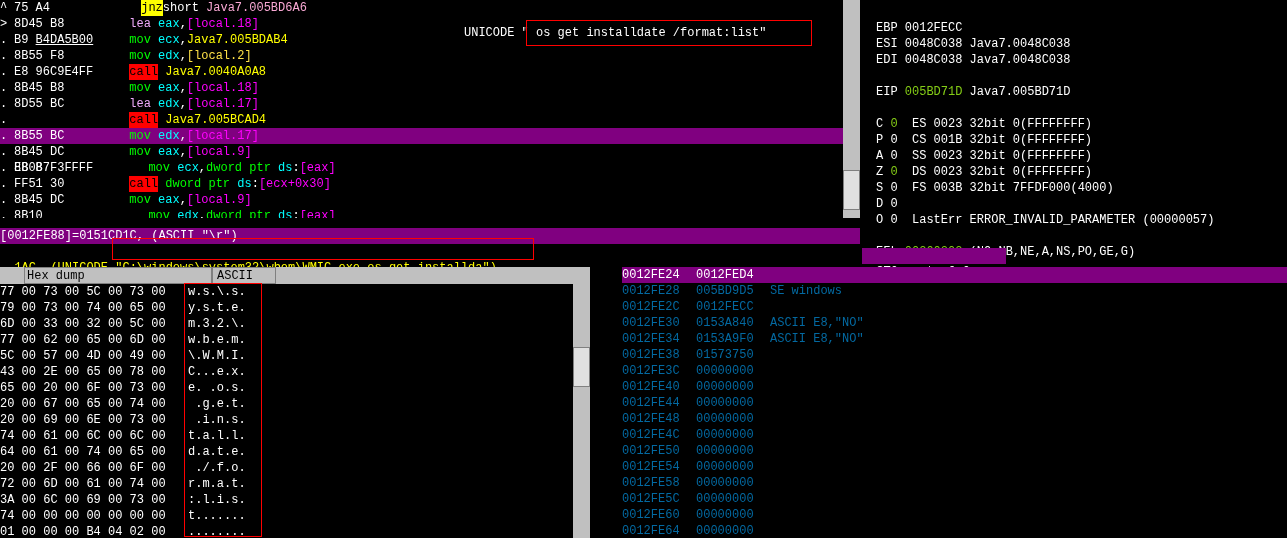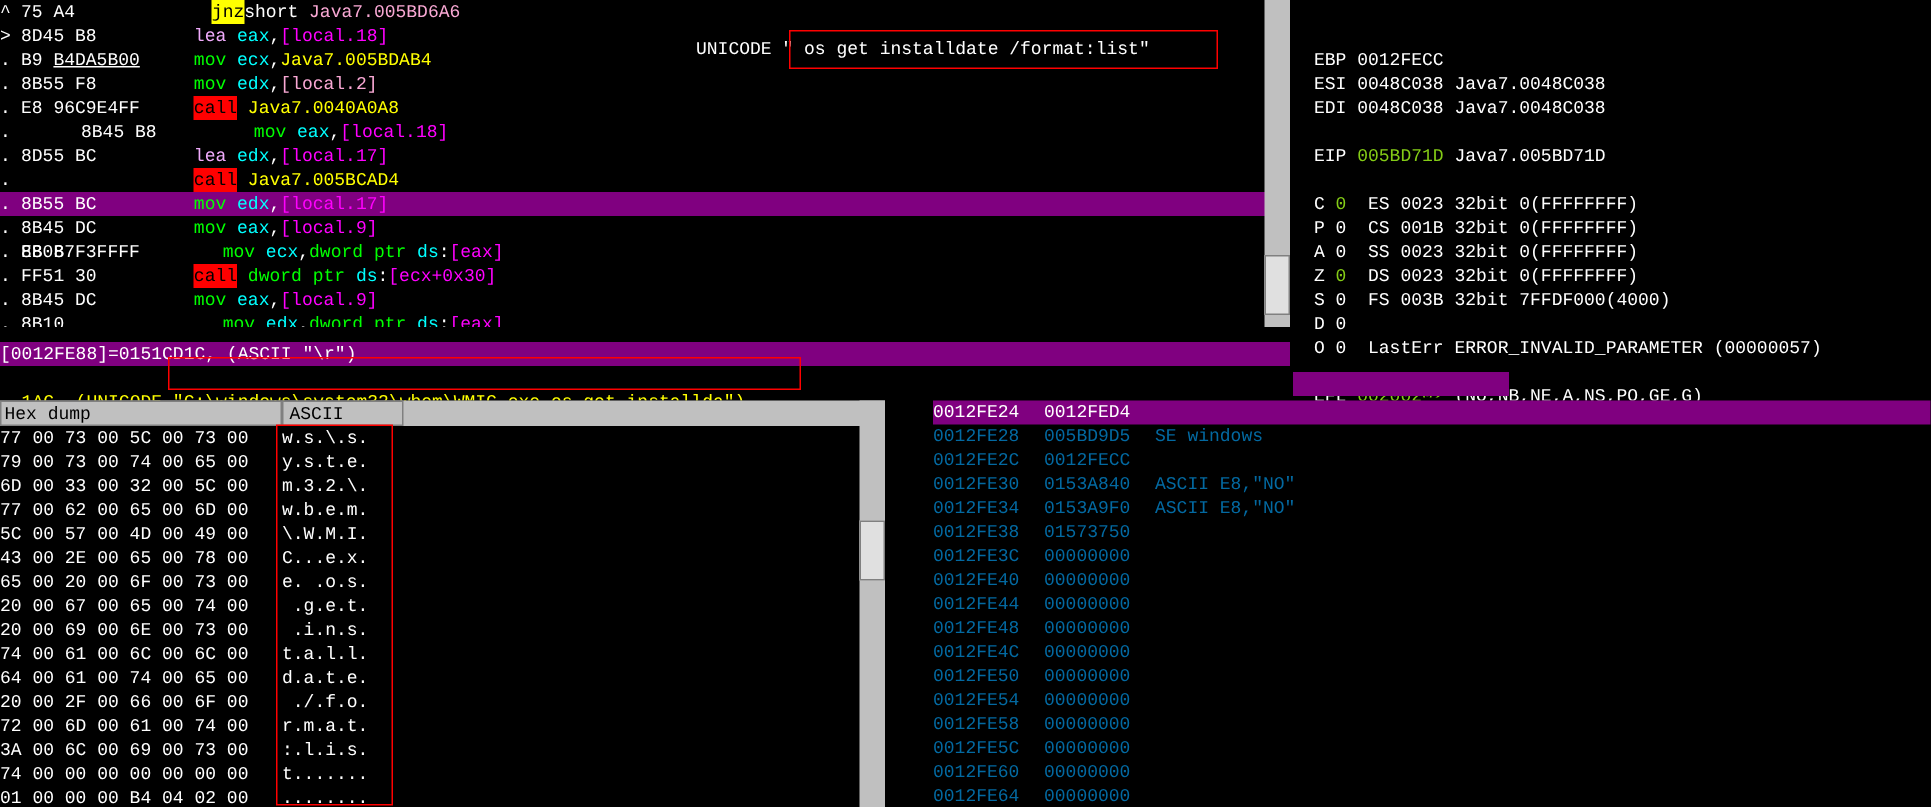--- a/index.html
+++ b/index.html
@@ -87,42 +87,43 @@
   width: 590px;
   height: 271px;
   background: #000;
 }
 .hex-header {
   display: flex;
   background: #c0c0c0;
   color: #000;
   height: 17px;
   line-height: 17px;
+  padding-left: 24px;
 }
 .hex-dump-col { width: 188px; padding-left: 2px; border: 1px solid #808080;}
-.hex-ascii-col { width: 81px; padding-left: 4px; border: 1px solid #808080;}
+.hex-ascii-col { width: 64px; padding-left: 4px; border: 1px solid #808080;}
 .hex-row {
   display: flex;
   height: 16px;
   line-height: 16px;
   white-space: pre;
 }
 .hex-bytes { width: 188px; color: #fff; }
 .hex-ascii { width: 72px; color: #fff; }
 .hex-ascii-box {
   position: absolute;
   top: 16px;
   left: 184px;
   width: 78px;
   height: 254px;
   border: 1px solid #ff0000;
 }
 .register-pane {
   position: absolute;
-  top: 16px;
+  top: 4px;
   left: 860px;
   width: 427px;
   height: 265px;
   background: #000;
   padding: 16px;
 }
 .reg-row {
   height: 16px;
   line-height: 16px;
   white-space: pre;
@@ -181,23 +182,23 @@
   width: 100%;
 }
 </style>
 </head>
 <body>
 
 <div class="disasm-pane" id="disasmPane">
     <div class="disasm-row"><span class="d-marker">^</span><span class="d-addr" style="width: auto; min-width: 48px;">75 A4</span><span>           </span><span class="mn-jnz">jnz</span><span style="color: rgb(255, 255, 255);">short </span><span style="color: #f9a8d4;">Java7.005BD6A6</span></div>
     <div class="disasm-row"><span class="d-marker">&gt;</span><span class="d-addr" style="width: auto; min-width: 48px;">8D45 B8</span><span>         </span><span class="mn-lea">lea</span><span style="color: rgb(0, 255, 255);"> eax</span><span style="color: rgb(255, 255, 255);">,</span><span style="color: rgb(255, 0, 255);">[local.18]</span></div>
     <div class="disasm-row"><span class="d-marker">.</span><span class="d-addr" style="width: auto; min-width: 48px;">B9 <span style="text-decoration:underline">B4DA5B00</span></span><span>     </span><span class="mn-mov">mov</span><span style="color: rgb(0, 255, 255);"> ecx</span><span style="color: rgb(255, 255, 255);">,</span><span style="color: rgb(255, 255, 0);">Java7.005BDAB4</span></div>
-    <div class="disasm-row"><span class="d-marker">.</span><span class="d-addr" style="width: auto; min-width: 48px;">8B55 F8</span><span>         </span><span class="mn-mov">mov</span><span style="color: rgb(0, 255, 255);"> edx</span><span style="color: rgb(255, 255, 255);">,</span><span style="color: #f9a8d4;">[local.2]</span></div>
+    <div class="disasm-row"><span class="d-marker">.</span><span class="d-addr" style="width: auto; min-width: 48px;">8B55 F8</span><span>         </span><span class="mn-mov">mov</span><span style="color: rgb(0, 255, 255);"> edx</span><span style="color: rgb(255, 255, 255);">,</span><span style="color: #fde047;">[local.2]</span></div>
     <div class="disasm-row"><span class="d-marker">.</span><span class="d-addr" style="width: auto; min-width: 48px;">E8 96C9E4FF</span><span>     </span><span class="mn-call">call</span><span style="color: rgb(255, 255, 0);"> Java7.0040A0A8</span></div>
-    <div class="disasm-row"><span class="d-marker">.</span><span class="d-addr" style="width: auto; min-width: 48px; margin-left: 40px;">8B45 B8</span><span>         </span><span class="mn-mov">mov</span><span style="color: rgb(0, 255, 255);"> eax</span><span style="color: rgb(255, 255, 255);">,</span><span style="color: rgb(255, 0, 255);">[local.18]</span></div>
+    <div class="disasm-row"><span class="d-marker">.</span><span class="d-addr" style="width: auto; min-width: 48px;">8B45 B8</span><span>         </span><span class="mn-mov">mov</span><span style="color: rgb(0, 255, 255);"> eax</span><span style="color: rgb(255, 255, 255);">,</span><span style="color: rgb(255, 0, 255);">[local.18]</span></div>
     <div class="disasm-row"><span class="d-marker">.</span><span class="d-addr" style="width: auto; min-width: 48px;">8D55 BC</span><span>         </span><span class="mn-lea">lea</span><span style="color: rgb(0, 255, 255);"> edx</span><span style="color: rgb(255, 255, 255);">,</span><span style="color: rgb(255, 0, 255);">[local.17]</span></div>
     <div class="disasm-row"><span class="d-marker">.</span><span class="d-addr" style="width: auto; min-width: 48px; margin-top: 48px;">E8 B7F3FFFF</span><span>     </span><span class="mn-call">call</span><span style="color: rgb(255, 255, 0);"> Java7.005BCAD4</span></div>
     <div class="disasm-row highlight"><span class="d-marker">.</span><span class="d-addr" style="width: auto; min-width: 48px;">8B55 BC</span><span>         </span><span class="mn-mov">mov</span><span style="color: rgb(0, 255, 255);"> edx</span><span style="color: rgb(255, 255, 255);">,</span><span style="color: rgb(255, 0, 255);">[local.17]</span></div>
     <div class="disasm-row"><span class="d-marker">.</span><span class="d-addr" style="width: auto; min-width: 48px;">8B45 DC</span><span>         </span><span class="mn-mov">mov</span><span style="color: rgb(0, 255, 255);"> eax</span><span style="color: rgb(255, 255, 255);">,</span><span style="color: rgb(255, 0, 255);">[local.9]</span></div>
     <div class="disasm-row"><span class="d-marker">.</span><span class="d-addr" style="width: auto; min-width: 48px;">8B08</span><span>            </span><span class="mn-mov">mov</span><span style="color: rgb(0, 255, 255);"> ecx</span><span style="color: rgb(255, 255, 255);">,</span><span style="color: rgb(0, 255, 0);">dword ptr </span><span style="color: rgb(0, 255, 255);">ds</span><span style="color: rgb(255, 255, 255);">:</span><span style="color: rgb(255, 0, 255);">[eax]</span></div>
     <div class="disasm-row"><span class="d-marker">.</span><span class="d-addr" style="width: auto; min-width: 48px;">FF51 30</span><span>         </span><span class="mn-call">call</span><span style="color: rgb(0, 255, 0);"> dword ptr </span><span style="color: rgb(0, 255, 255);">ds</span><span style="color: rgb(255, 255, 255);">:</span><span style="color: rgb(255, 0, 255);">[ecx+0x30]</span></div>
     <div class="disasm-row"><span class="d-marker">.</span><span class="d-addr" style="width: auto; min-width: 48px;">8B45 DC</span><span>         </span><span class="mn-mov">mov</span><span style="color: rgb(0, 255, 255);"> eax</span><span style="color: rgb(255, 255, 255);">,</span><span style="color: rgb(255, 0, 255);">[local.9]</span></div>
     <div class="disasm-row"><span class="d-marker">.</span><span class="d-addr" style="width: auto; min-width: 48px;">8B10</span><span>            </span><span class="mn-mov">mov</span><span style="color: rgb(0, 255, 255);"> edx</span><span style="color: rgb(255, 255, 255);">,</span><span style="color: rgb(0, 255, 0);">dword ptr </span><span style="color: rgb(0, 255, 255);">ds</span><span style="color: rgb(255, 255, 255);">:</span><span style="color: rgb(255, 0, 255);">[eax]</span></div>
   </div>
 

